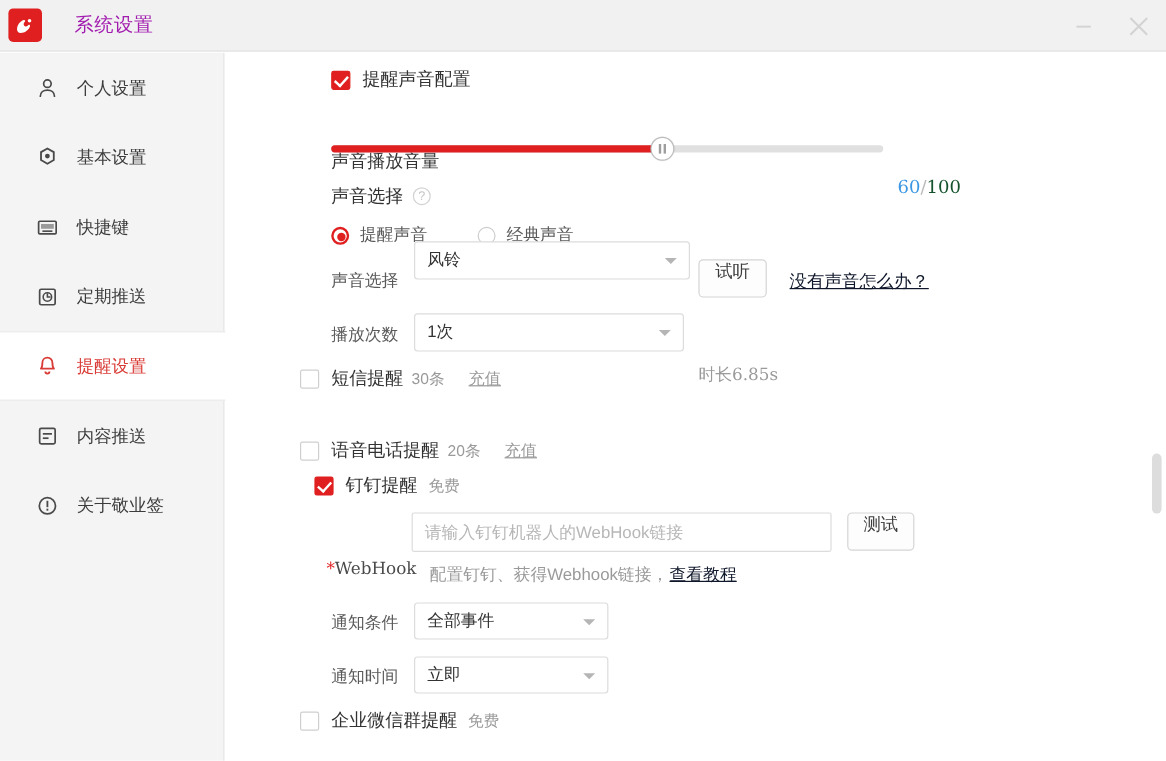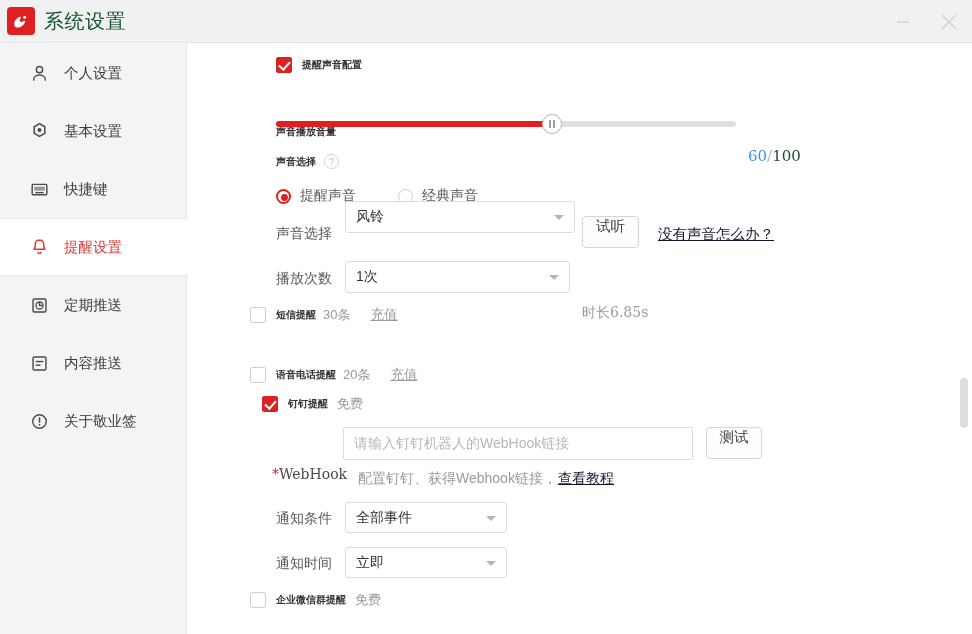--- a/index.html
+++ b/index.html
@@ -31,23 +31,23 @@
   .app-logo {
     width: 28px; height: 28px;
     margin-left: 7px;
     background: #e02020;
     border-radius: 4px;
     position: relative;
     flex: none;
   }
   .app-logo svg { position: absolute; left: 4px; top: 4px; }
   .app-title {
-    margin-left: 9px;
-    font-size: 20px;
-    color: #14532d;
+    margin-left: 27px;
+    font-size: 16px;
+    color: #a21caf;
     letter-spacing: .5px;
   }
   .win-btns {
     position: absolute;
     right: 0; top: 0;
     height: 43px;
     display: flex;
     align-items: center;
   }
   .win-btn {
@@ -138,21 +138,21 @@
   .rb.checked { border: 2px solid #e02020; }
   .rb.checked::after {
     content: "";
     position: absolute;
     left: 3px; top: 3px;
     width: 7px; height: 7px;
     border-radius: 50%;
     background: #e02020;
   }
 
-  .lbl-dark { color: #333333; font-size: 10px; font-weight: bold; }
+  .lbl-dark { color: #333333; font-size: 15px; }
   .lbl-grey { color: #9a9a9a; font-size: 13px; }
   .lbl-grey-cn { color: #9a9a9a; font-size: 14px; }
   .lbl-field { color: #5a5a5a; font-size: 14px; }
 
   .link-grey {
     color: #9a9a9a; font-size: 13.5px;
     text-decoration: underline;
     cursor: pointer;
   }
   .link-blue {
@@ -323,39 +323,39 @@
       <span class="nav-icon">
         <svg width="19" height="19" viewBox="0 0 20 20">
           <rect x="2.3" y="4.6" width="15.4" height="11" rx="1" fill="none" stroke="#4a4a4a" stroke-width="1.5"></rect>
           <rect x="4.4" y="7" width="11.2" height="4.2" fill="#9a9a9a"></rect>
           <rect x="5.6" y="12.6" width="8.8" height="1.4" fill="#4a4a4a"></rect>
         </svg>
       </span>
       <span>快捷键</span>
     </div>
 
-    <div class="nav-item active">
-      <span class="nav-icon">
-        <svg width="19" height="19" viewBox="0 0 20 20">
-          <path d="M10 2.2c-2.6 0-4.4 2-4.4 4.4 0 4-1.3 5.2-1.3 5.2h11.4s-1.3-1.2-1.3-5.2c0-2.4-1.8-4.4-4.4-4.4z" fill="none" stroke="#d93b36" stroke-width="1.6" stroke-linejoin="round"></path>
-          <path d="M8.2 14.4c0 1 0.8 1.8 1.8 1.8s1.8-0.8 1.8-1.8" fill="none" stroke="#d93b36" stroke-width="1.6"></path>
-        </svg>
-      </span>
-      <span>提醒设置</span>
-    </div>
-
     <div class="nav-item">
       <span class="nav-icon">
         <svg width="19" height="19" viewBox="0 0 20 20">
           <rect x="3.2" y="3.2" width="13.6" height="13.6" rx="1.4" fill="none" stroke="#4a4a4a" stroke-width="1.5"></rect>
           <circle cx="10" cy="10" r="3.7" fill="none" stroke="#4a4a4a" stroke-width="1.4"></circle>
           <path d="M10 7.4V10h2.2" fill="none" stroke="#4a4a4a" stroke-width="1.4" stroke-linecap="round"></path>
         </svg>
       </span>
       <span>定期推送</span>
+    </div>
+
+    <div class="nav-item active">
+      <span class="nav-icon">
+        <svg width="19" height="19" viewBox="0 0 20 20">
+          <path d="M10 2.2c-2.6 0-4.4 2-4.4 4.4 0 4-1.3 5.2-1.3 5.2h11.4s-1.3-1.2-1.3-5.2c0-2.4-1.8-4.4-4.4-4.4z" fill="none" stroke="#d93b36" stroke-width="1.6" stroke-linejoin="round"></path>
+          <path d="M8.2 14.4c0 1 0.8 1.8 1.8 1.8s1.8-0.8 1.8-1.8" fill="none" stroke="#d93b36" stroke-width="1.6"></path>
+        </svg>
+      </span>
+      <span>提醒设置</span>
     </div>
 
     <div class="nav-item">
       <span class="nav-icon">
         <svg width="19" height="19" viewBox="0 0 20 20">
           <rect x="3.2" y="3.2" width="13.6" height="13.6" rx="1.4" fill="none" stroke="#4a4a4a" stroke-width="1.5"></rect>
           <rect x="6" y="7.2" width="8" height="1.5" fill="#4a4a4a"></rect>
           <rect x="6" y="11" width="5" height="1.5" fill="#4a4a4a"></rect>
         </svg>
       </span>

